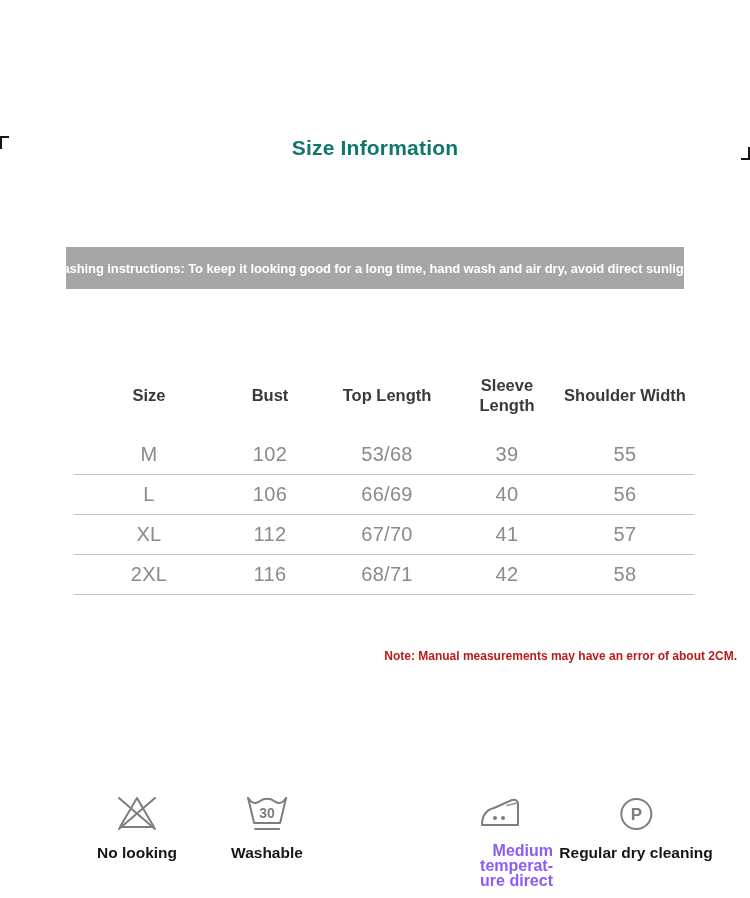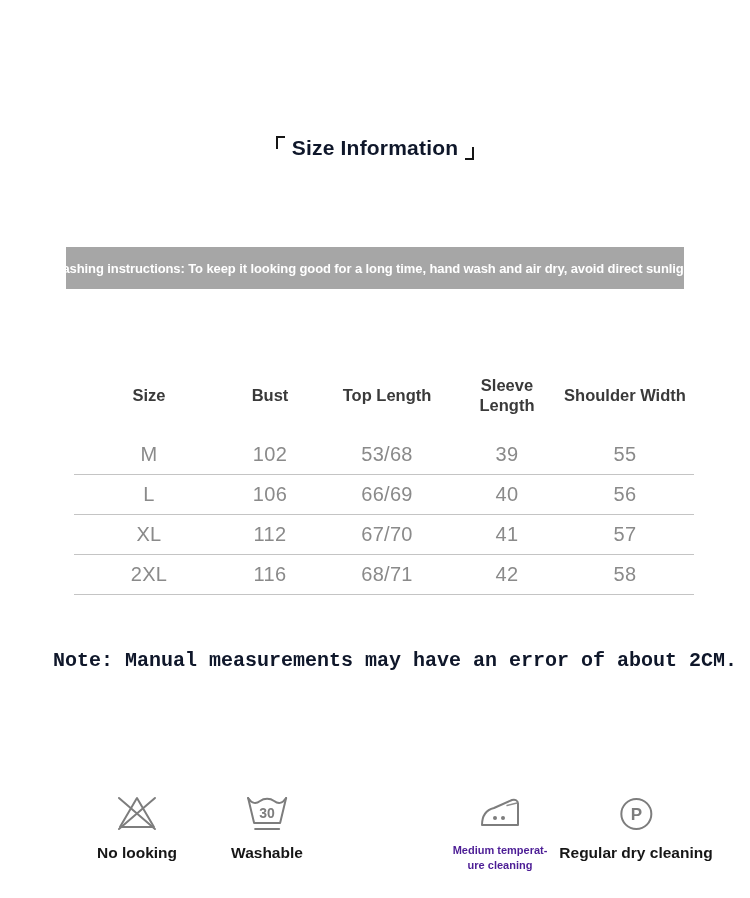--- a/index.html
+++ b/index.html
@@ -6,22 +6,22 @@
   html,body { background:#ffffff; }
   body {
     font-family: "Liberation Sans", "DejaVu Sans", sans-serif;
     width:750px; height:898px; position:relative; overflow:hidden;
   }
   .page { position:absolute; inset:0; background:#ffffff; }
 
   
   .title {
     position:absolute; top:133px; left:0; width:750px; height:30px;
-    display:flex; justify-content:center; align-items:center;
-    font-size:21px; font-weight:bold; color:#0f172a; letter-spacing:0.2px;
+    display:flex; justify-content:space-between; align-items:center;
+    font-size:21px; font-weight:bold; color:#0f766e; letter-spacing:0.2px;
   }
   .corner { width:9px; height:13px; display:inline-block; }
   .corner-open  { border-left:2.5px solid #161616; border-top:2.5px solid #161616; margin-right:7px; margin-bottom:11px; }
   .corner-close { border-right:2.5px solid #161616; border-bottom:2.5px solid #161616; margin-left:7px; margin-top:11px; }
 
   
   .banner {
     position:absolute; left:66px; top:247px; width:618px; height:42px;
     background:#a6a6a6; color:#ffffff;
     display:flex; align-items:center; justify-content:center;
@@ -41,35 +41,35 @@
   .trow {
     display:grid; grid-template-columns:150px 92px 142px 98px 138px;
     height:40px; align-items:center;
     border-bottom:1px solid #c4c4c4;
   }
   .td { text-align:center; font-size:20px; color:#8a8a8a; letter-spacing:0.3px; }
 
   
   .note {
     position:absolute; top:649px; right:13px;
-    font-size:20px; font-weight:bold; color:#0f172a; white-space:nowrap;font-family:Liberation Mono, monospace;
+    font-size:12px; font-weight:bold; color:#b91c1c; white-space:nowrap;
   }
 
   
   .care-item {
     position:absolute; top:789px; transform:translateX(-50%);
     display:flex; flex-direction:column; align-items:center;
   }
   .care-icon-box { height:48px; width:52px; display:flex; align-items:center; justify-content:center; }
   .care-label {
     margin-top:7px; font-size:15.5px; font-weight:bold; color:#161616; white-space:nowrap;
   }
   .care-label-small {
-    margin-top:6px; width:106px; font-size:11px; font-weight:bold; color:#4c1d95;
-    line-height:15px; text-align:center;
+    margin-top:6px; width:106px; font-size:16px; font-weight:bold; color:#8b5cf6;
+    line-height:15px; text-align:right;
   }
   svg .stroke { fill:none; stroke:#7d7d7d; stroke-width:2; stroke-linecap:round; stroke-linejoin:round; }
   svg .thin   { fill:none; stroke:#8d8d8d; stroke-width:1.3; stroke-linecap:round; }
   svg .glyph  { fill:#7d7d7d; font-family:"Liberation Sans","DejaVu Sans",sans-serif; font-weight:bold; }
 </style>
 </head>
 <body>
 
 <div class="page">
 
@@ -151,21 +151,21 @@
     <div class="care-icon-box">
       <svg width="48" height="48" viewBox="0 0 48 48">
         <path class="stroke" d="M6 36 C6 27 10 21 18 19 L36 11 C39 10 42 11.5 42 14.5 L42 36 Z"></path>
         <path class="thin" d="M41 14 L31 16.5"></path>
         <circle cx="19" cy="29" r="2" fill="#7d7d7d"></circle>
         <circle cx="27" cy="29" r="2" fill="#7d7d7d"></circle>
       </svg>
     </div>
     <div class="care-label-small">
       <div>Medium temperat-</div>
-      <div>ure cleaning</div>
+      <div>ure direct</div>
     </div>
   </div>
 
   <div class="care-item" style="left:636px;">
     <div class="care-icon-box">
       <svg width="48" height="48" viewBox="0 0 48 48">
         <circle class="stroke" cx="24" cy="25" r="15" stroke-width="2.6"></circle>
         <text class="glyph" x="24" y="31" font-size="17" text-anchor="middle">P</text>
       </svg>
     </div>

